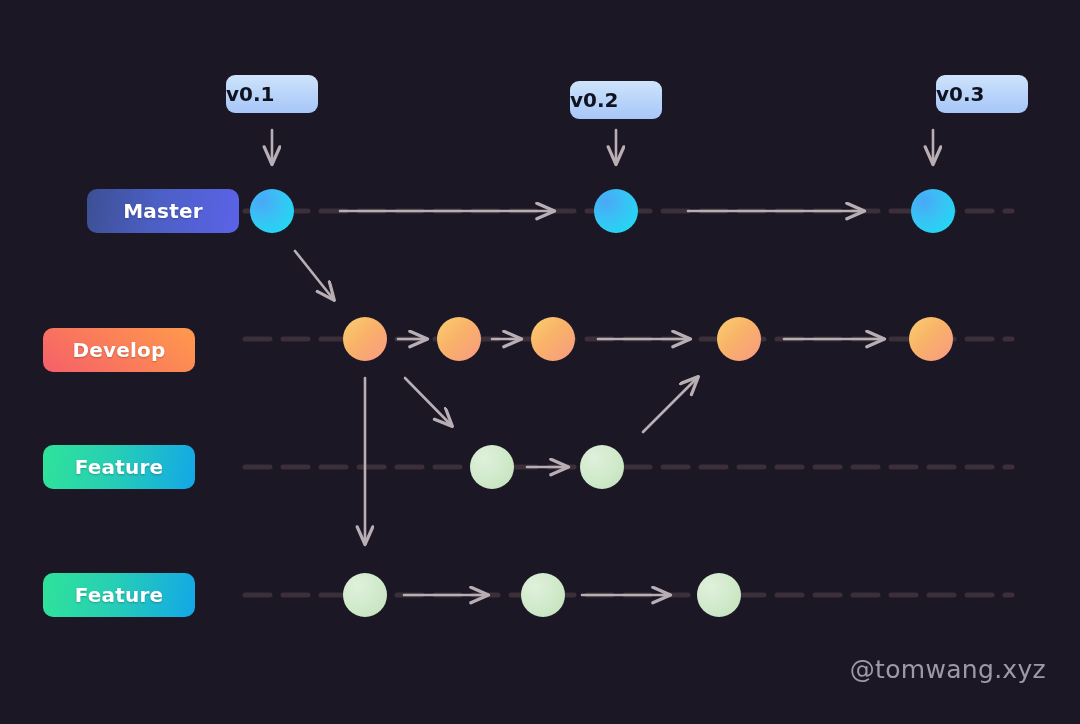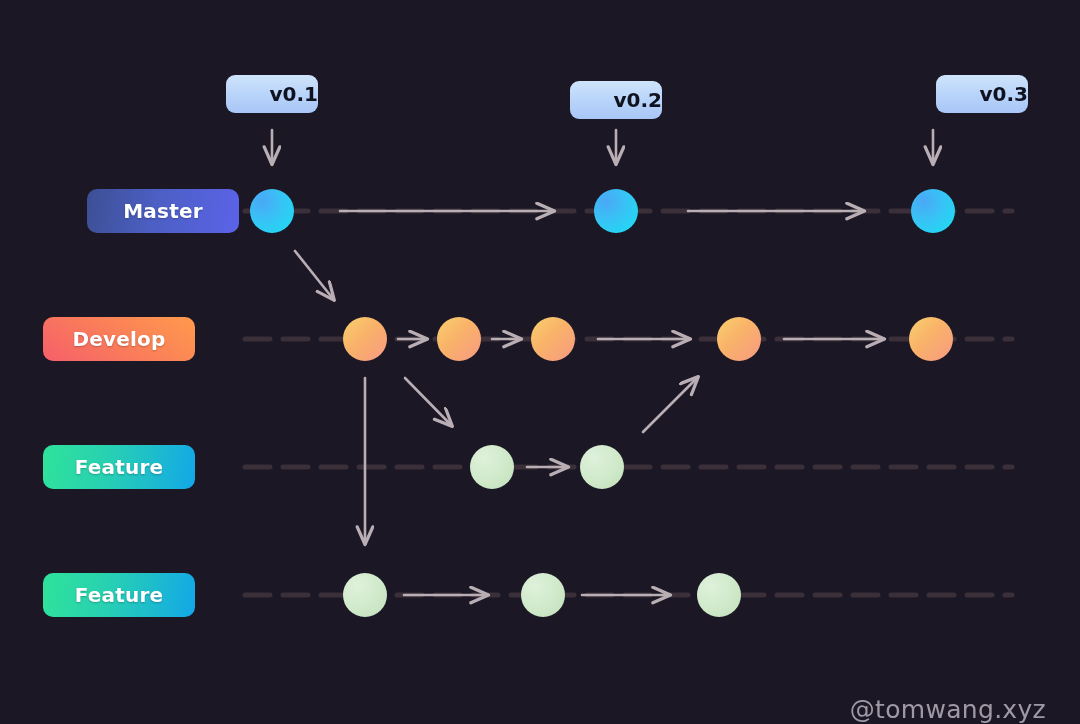--- a/index.html
+++ b/index.html
@@ -37,41 +37,41 @@
     letter-spacing: 0.2px;
     box-sizing: border-box;
     text-shadow: 0 1px 2px rgba(0,0,0,0.25);
   }
   .pill-master {
     left: 43px; top: 189px;
     background: linear-gradient(100deg, #3c4f93 0%, #4c5fc4 45%, #5b63e8 100%);
     margin-left: 44px;
   }
   .pill-develop {
-    left: 43px; top: 317px;
+    left: 43px; top: 328px;
     background: linear-gradient(215deg, #ff9a4d 0%, #fb8158 45%, #f55f6a 100%);
   }
   .pill-feature-1 {
     left: 43px; top: 445px;
     background: linear-gradient(100deg, #2fe39a 0%, #27cfb4 45%, #12a7e8 100%);
   }
   .pill-feature-2 {
     left: 43px; top: 573px;
     background: linear-gradient(100deg, #2fe39a 0%, #27cfb4 45%, #12a7e8 100%);
   }
 
   
   .version-tag {
     position: absolute;
     height: 38px;
     width: 92px;
     border-radius: 9px;
     display: flex;
     align-items: center;
-    justify-content: flex-end;
+    justify-content: flex-start;
     color: #10131f;
     font-size: 20px;
     font-weight: bold;
     box-sizing: border-box;
     background: linear-gradient(180deg, #cfe4fb 0%, #b7d3fa 55%, #a8c6f7 100%);
   }
   .vt-1 { left: 226px; top: 75px; }
   .vt-2 { left: 570px; top: 81px; }
   .vt-3 { left: 888px; top: 75px; margin-left: 48px; }
 
@@ -97,21 +97,20 @@
   
   #watermark {
     position: absolute;
     right: 34px;
     top: 655px;
     color: #b7b0bd;
     font-size: 25px;
     font-weight: normal;
     letter-spacing: 0.3px;
     opacity: 0.85;
-    margin-top: 40px;
   }
 </style>
 </head>
 <body>
 
 <svg id="canvas" viewBox="0 0 1080 724" xmlns="http://www.w3.org/2000/svg">
   <defs>
     <marker id="arrowhead" markerWidth="9" markerHeight="9" refX="7.2" refY="3.4" orient="auto" markerUnits="strokeWidth">
       <path d="M0.6,0.4 L7.4,3.4 L0.6,6.4" fill="none" stroke="#b9aeb4" stroke-width="1.25" stroke-linecap="round" stroke-linejoin="round"></path>
     </marker>

